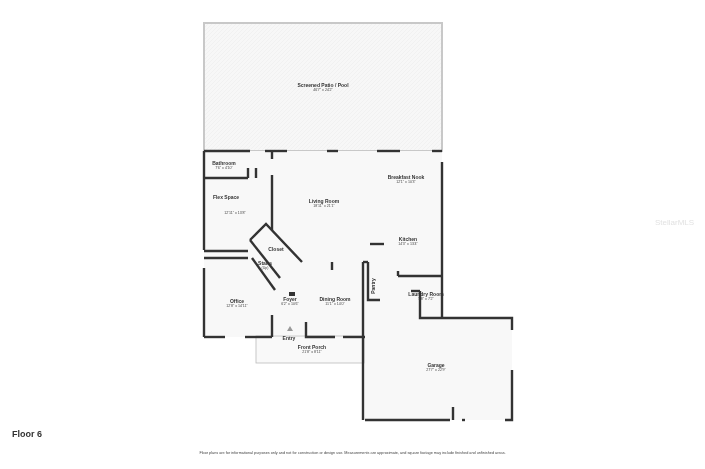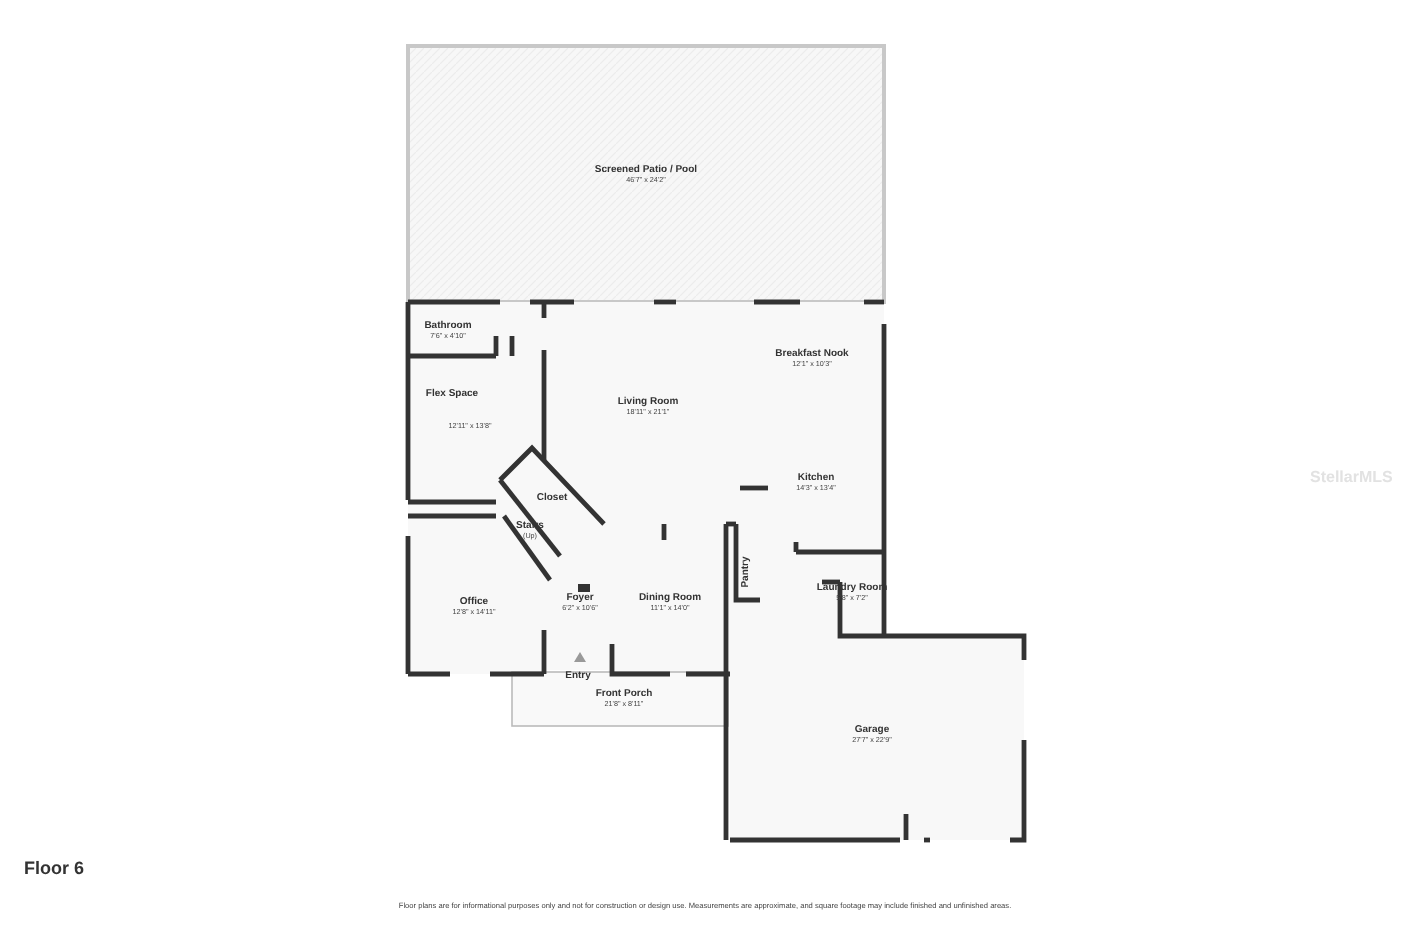--- a/index.html
+++ b/index.html
@@ -3,21 +3,21 @@
 <meta charset="utf-8">
 <style>
   html,body{margin:0;padding:0;}
   body{width:705px;height:469px;background:#ffffff;position:relative;overflow:hidden;font-family:"Liberation Sans",sans-serif;}
   .plan{position:absolute;left:0;top:0;width:705px;height:469px;}
   .lbl{position:absolute;text-align:center;color:#333;font-family:"Liberation Sans",sans-serif;transform:translateX(-50%);white-space:nowrap;}
   .lbl .n{font-size:5px;font-weight:bold;display:block;line-height:6px;}
   .lbl .d{font-size:3.6px;display:block;line-height:5px;color:#444;}
   .floor{position:absolute;left:12px;top:429px;font-size:9px;font-weight:bold;color:#333;}
   .disc{position:absolute;left:0;width:705px;top:451px;text-align:center;font-size:3.8px;color:#444;}
-  .wm{position:absolute;left:655px;top:234px;font-size:8px;color:#e2e2e2;font-weight:bold;}
+  .wm{position:absolute;left:655px;top:218px;font-size:8px;color:#e2e2e2;font-weight:normal;}
 </style>
 </head>
 <body>
 
 <svg class="plan" viewBox="0 0 705 469" width="705" height="469">
   <defs>
     <pattern id="hatch" width="4" height="4" patternUnits="userSpaceOnUse">
       <rect width="4" height="4" fill="#f7f7f7"></rect>
       <path d="M0 4 L4 0" stroke="#ececec" stroke-width="0.6"></path>
     </pattern>

